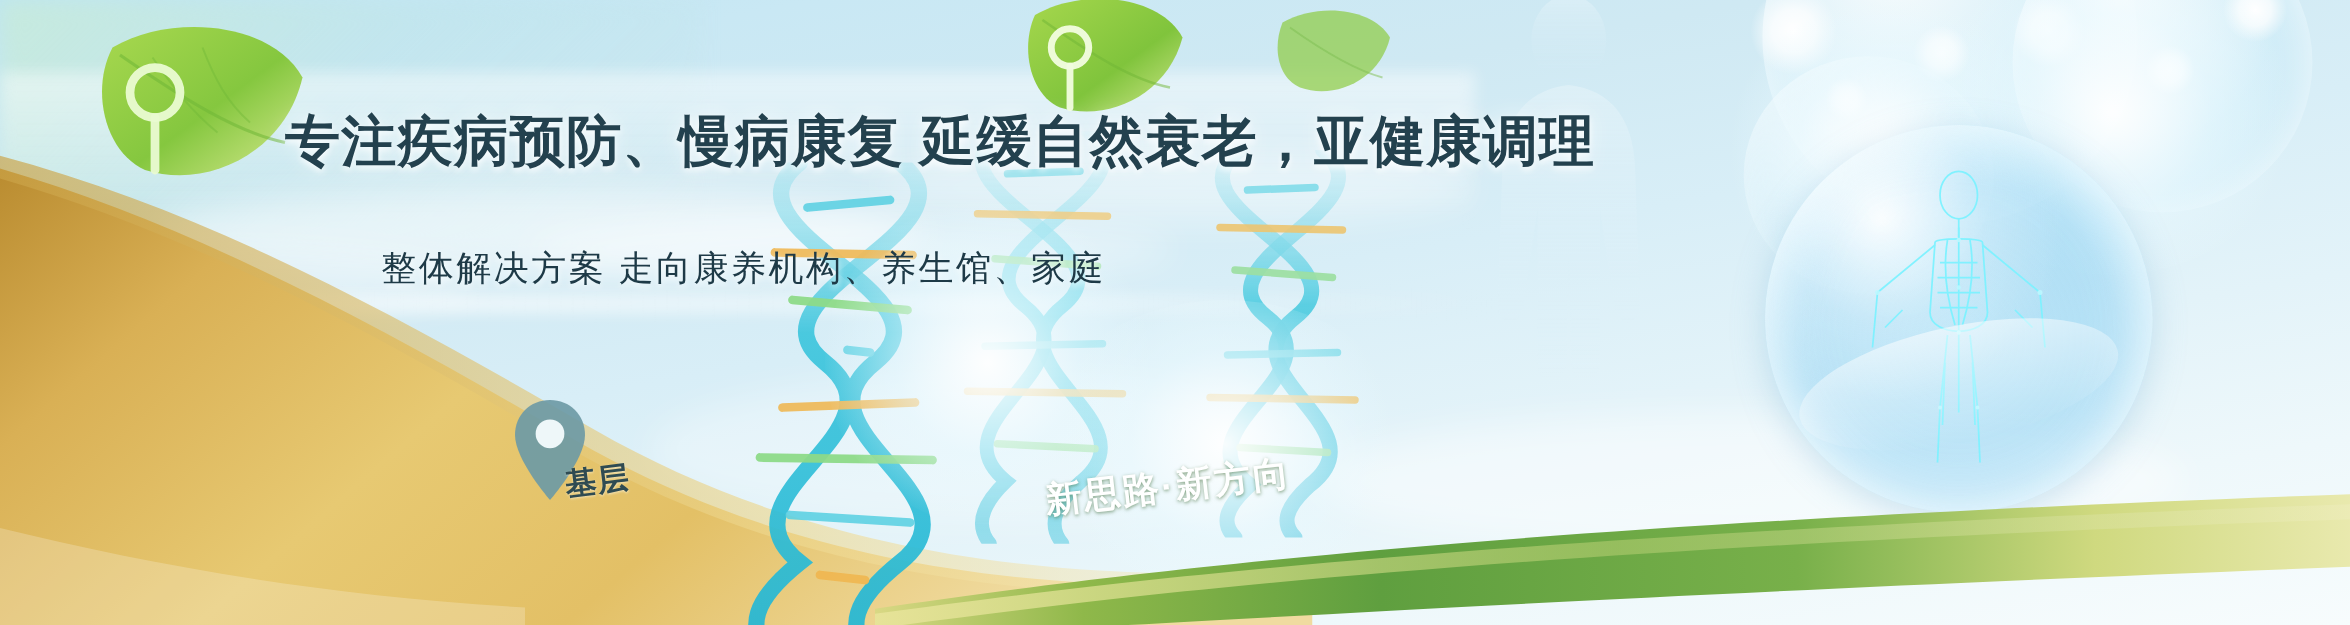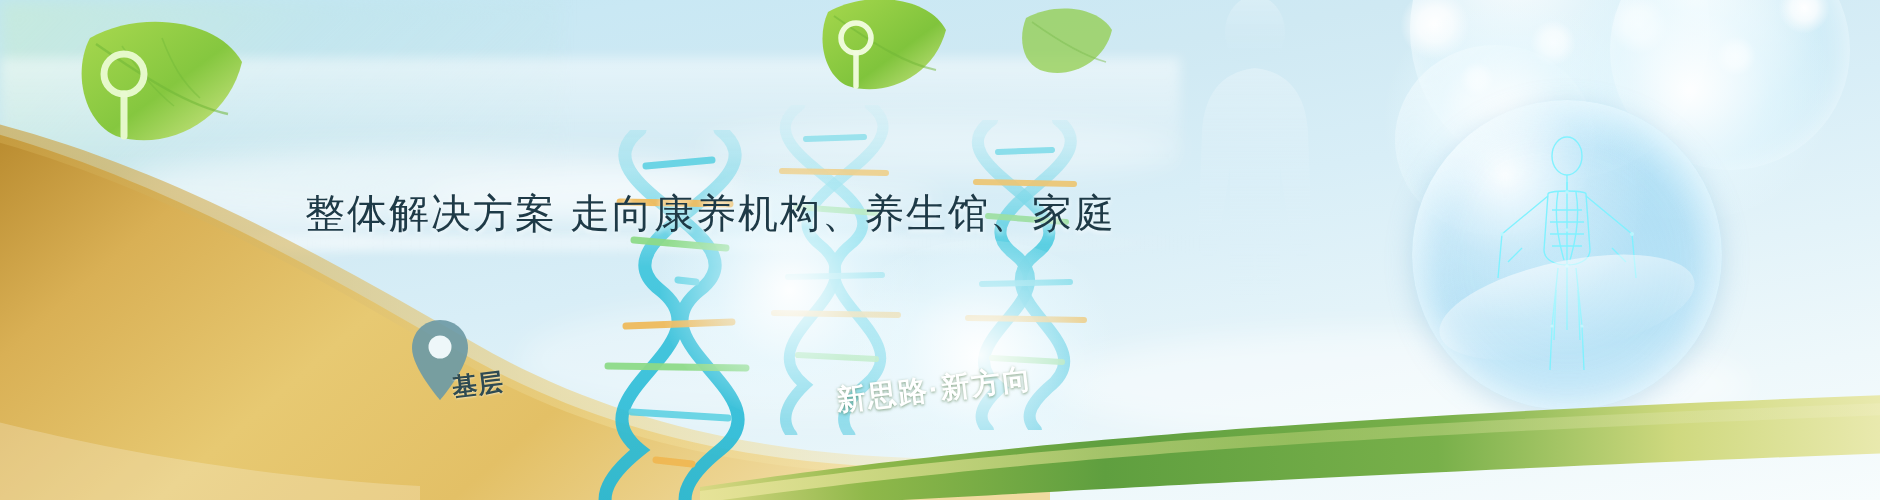--- a/index.html
+++ b/index.html
@@ -155,24 +155,24 @@
     padding-left: 228px;
     box-sizing: border-box;
     font-size: 44px;
     font-weight: bold;
     color: #23414e;
     letter-spacing: 1px;
     white-space: nowrap;
     text-shadow: 0 2px 5px rgba(255,255,255,.85), 0 0 18px rgba(255,255,255,.7);
   }
   .subline {
-    position: absolute; left: 0; top: 186px; width: 1880px;
+    position: absolute; left: 0; top: 196px; width: 1880px;
     padding-left: 305px;
     box-sizing: border-box;
-    font-size: 40px;
+    font-size: 28px;
     color: #1e3a47;
     font-weight: normal;
     letter-spacing: 2px;
     white-space: nowrap;
     text-shadow: 0 2px 5px rgba(255,255,255,.8);
   }
 </style>
 </head>
 <body>
 
@@ -410,16 +410,17 @@
   <div class="ribbon-text">新思路·新方向</div>
 
   <div class="pin">
     <svg viewBox="0 0 60 84" xmlns="http://www.w3.org/2000/svg">
       <path d="M30 2 C 14 2 2 14 2 30 C 2 50 30 82 30 82 C 30 82 58 50 58 30 C 58 14 46 2 30 2 Z" fill="#6e9aa5" opacity=".92"></path>
       <circle cx="30" cy="29" r="11.5" fill="#eef7f9"></circle>
     </svg>
   </div>
   <div class="pin-label">基层</div>
 
+  <div class="headline">专注疾病预防、慢病康复  延缓自然衰老，亚健康调理</div>
 
   <div class="subline">整体解决方案 走向康养机构、养生馆、家庭</div>
 
 </div>
 
 </body></html>

